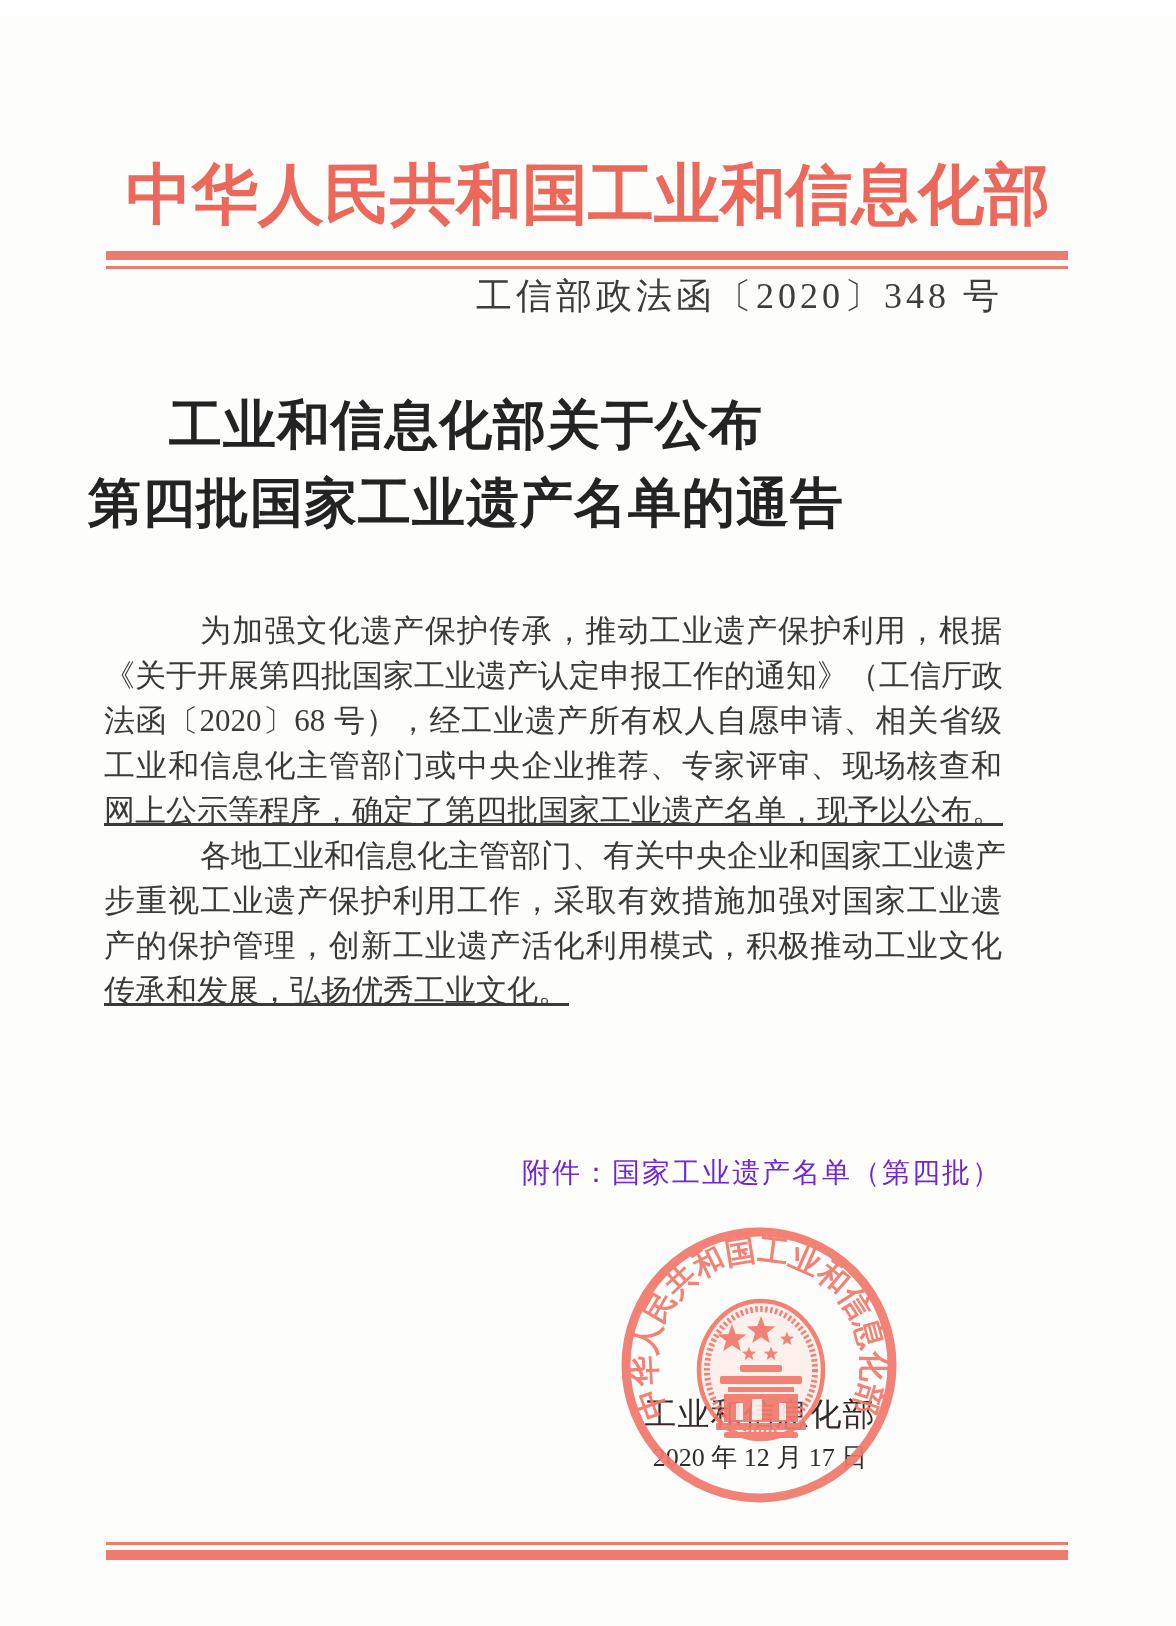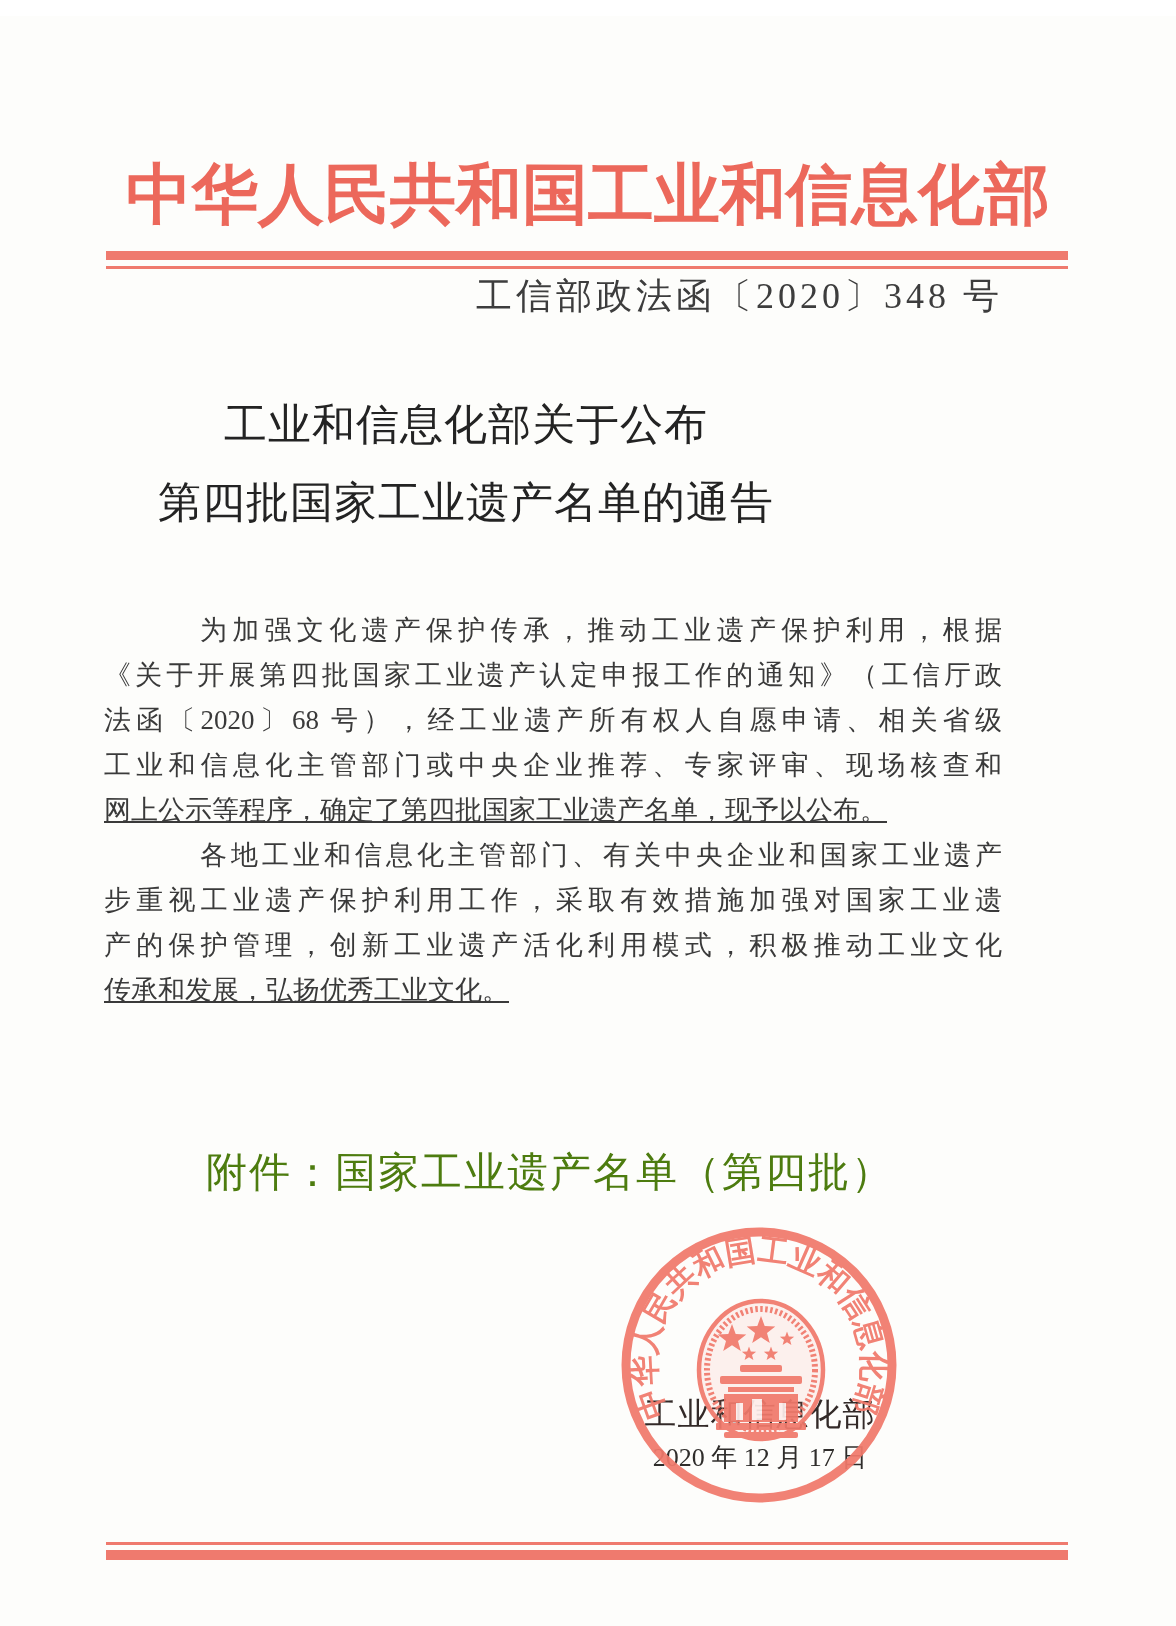--- a/index.html
+++ b/index.html
@@ -28,35 +28,35 @@
   
   .doc-number{
     position:absolute;top:256px;right:173px;
     font-size:36px;color:#3d3d3d;
     letter-spacing:4px;white-space:nowrap;
   }
   
   .doc-title{
     position:absolute;left:0;top:370px;width:932px;
     text-align:center;
-    font-size:43px;font-weight:400;color:#232323;
+    font-size:53px;font-weight:700;color:#232323;
     line-height:78px;letter-spacing:1px;
   }
   
   .body-text{
     position:absolute;left:104px;top:592px;width:898px;
-    font-size:27px;color:#3a3a3a;line-height:45px;
+    font-size:31px;color:#3a3a3a;line-height:45px;
   }
   .bline{text-align:justify;text-align-last:justify;white-space:nowrap;}
   .bline.last{text-align-last:left;text-decoration:underline;}
   .bline.ind{text-indent:96px;}
   .attachment{
     position:absolute;left:104px;top:1134px;width:898px;
-    font-size:41px;color:#4d7c0f;line-height:45px;
-    text-indent:102px;letter-spacing:2px;
+    font-size:28px;color:#6d28d9;line-height:45px;
+    text-indent:102px;letter-spacing:2px;text-align:right;
   }
   
   .signer{
     position:absolute;left:510px;top:1376px;width:500px;
     text-align:center;font-size:32px;line-height:45px;
     color:#332a28;letter-spacing:1px;z-index:1;
   }
   .issue-date{
     position:absolute;left:510px;top:1419px;width:500px;
     text-align:center;font-size:26px;line-height:45px;

